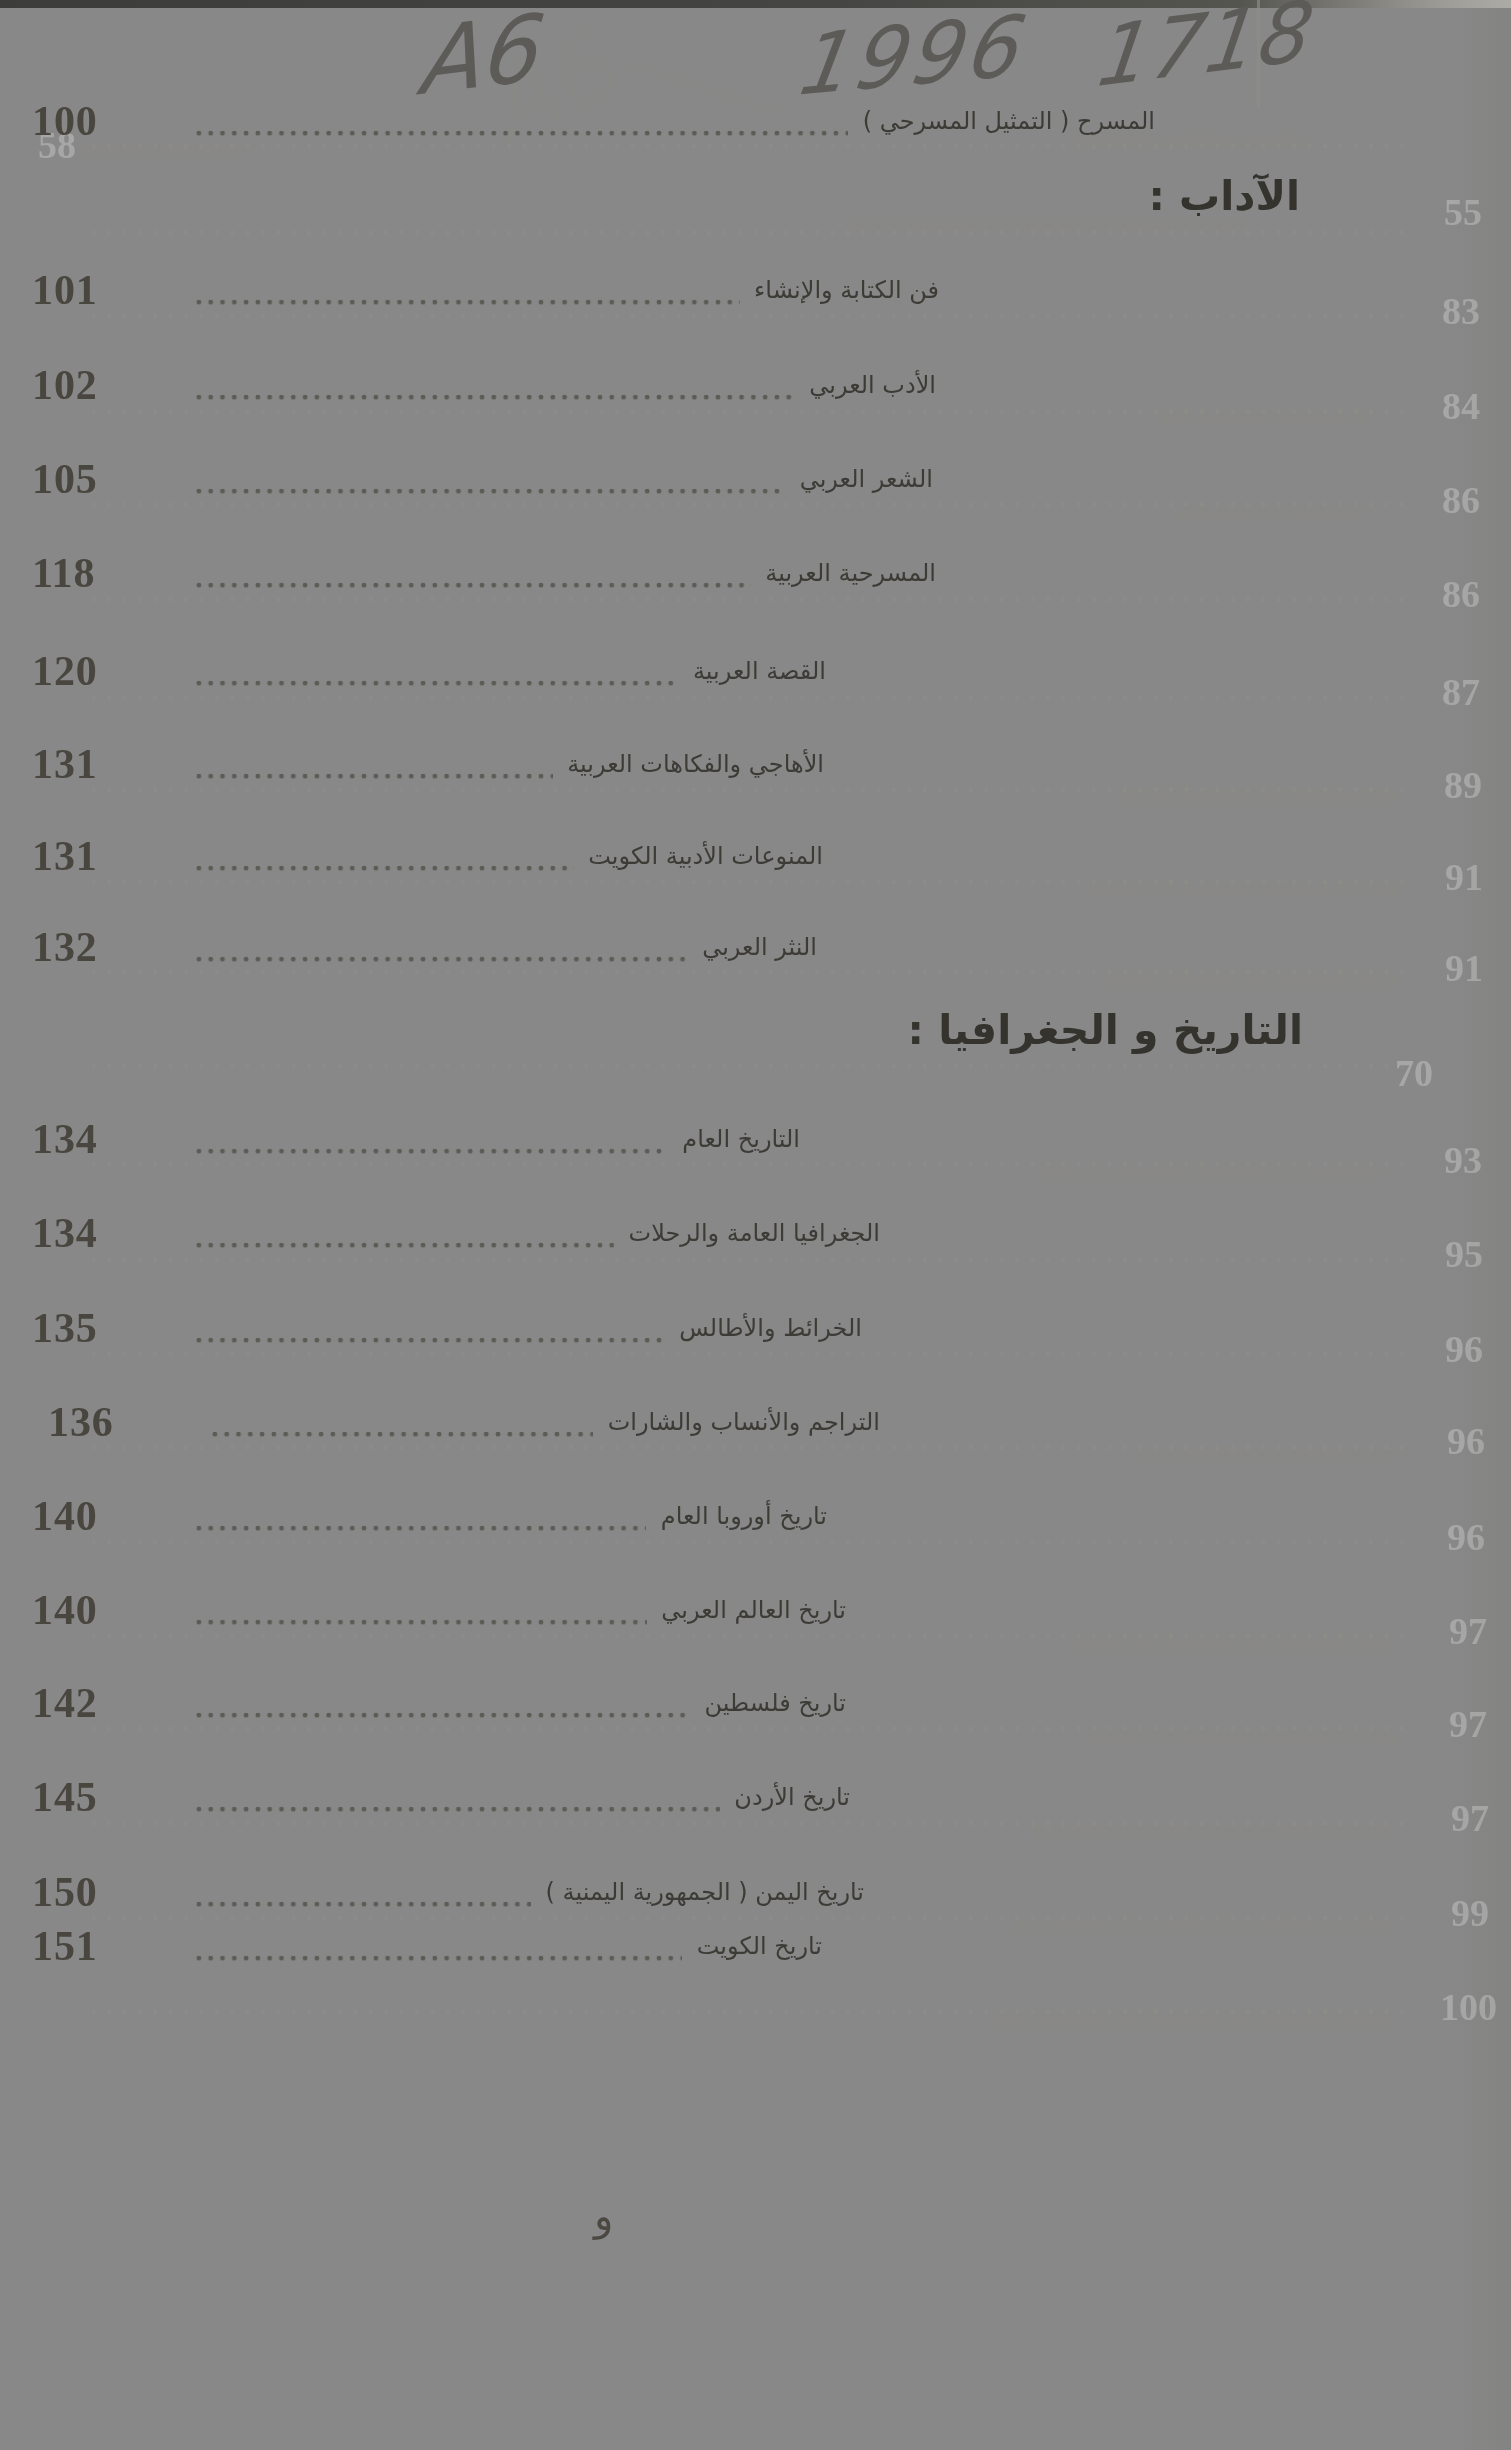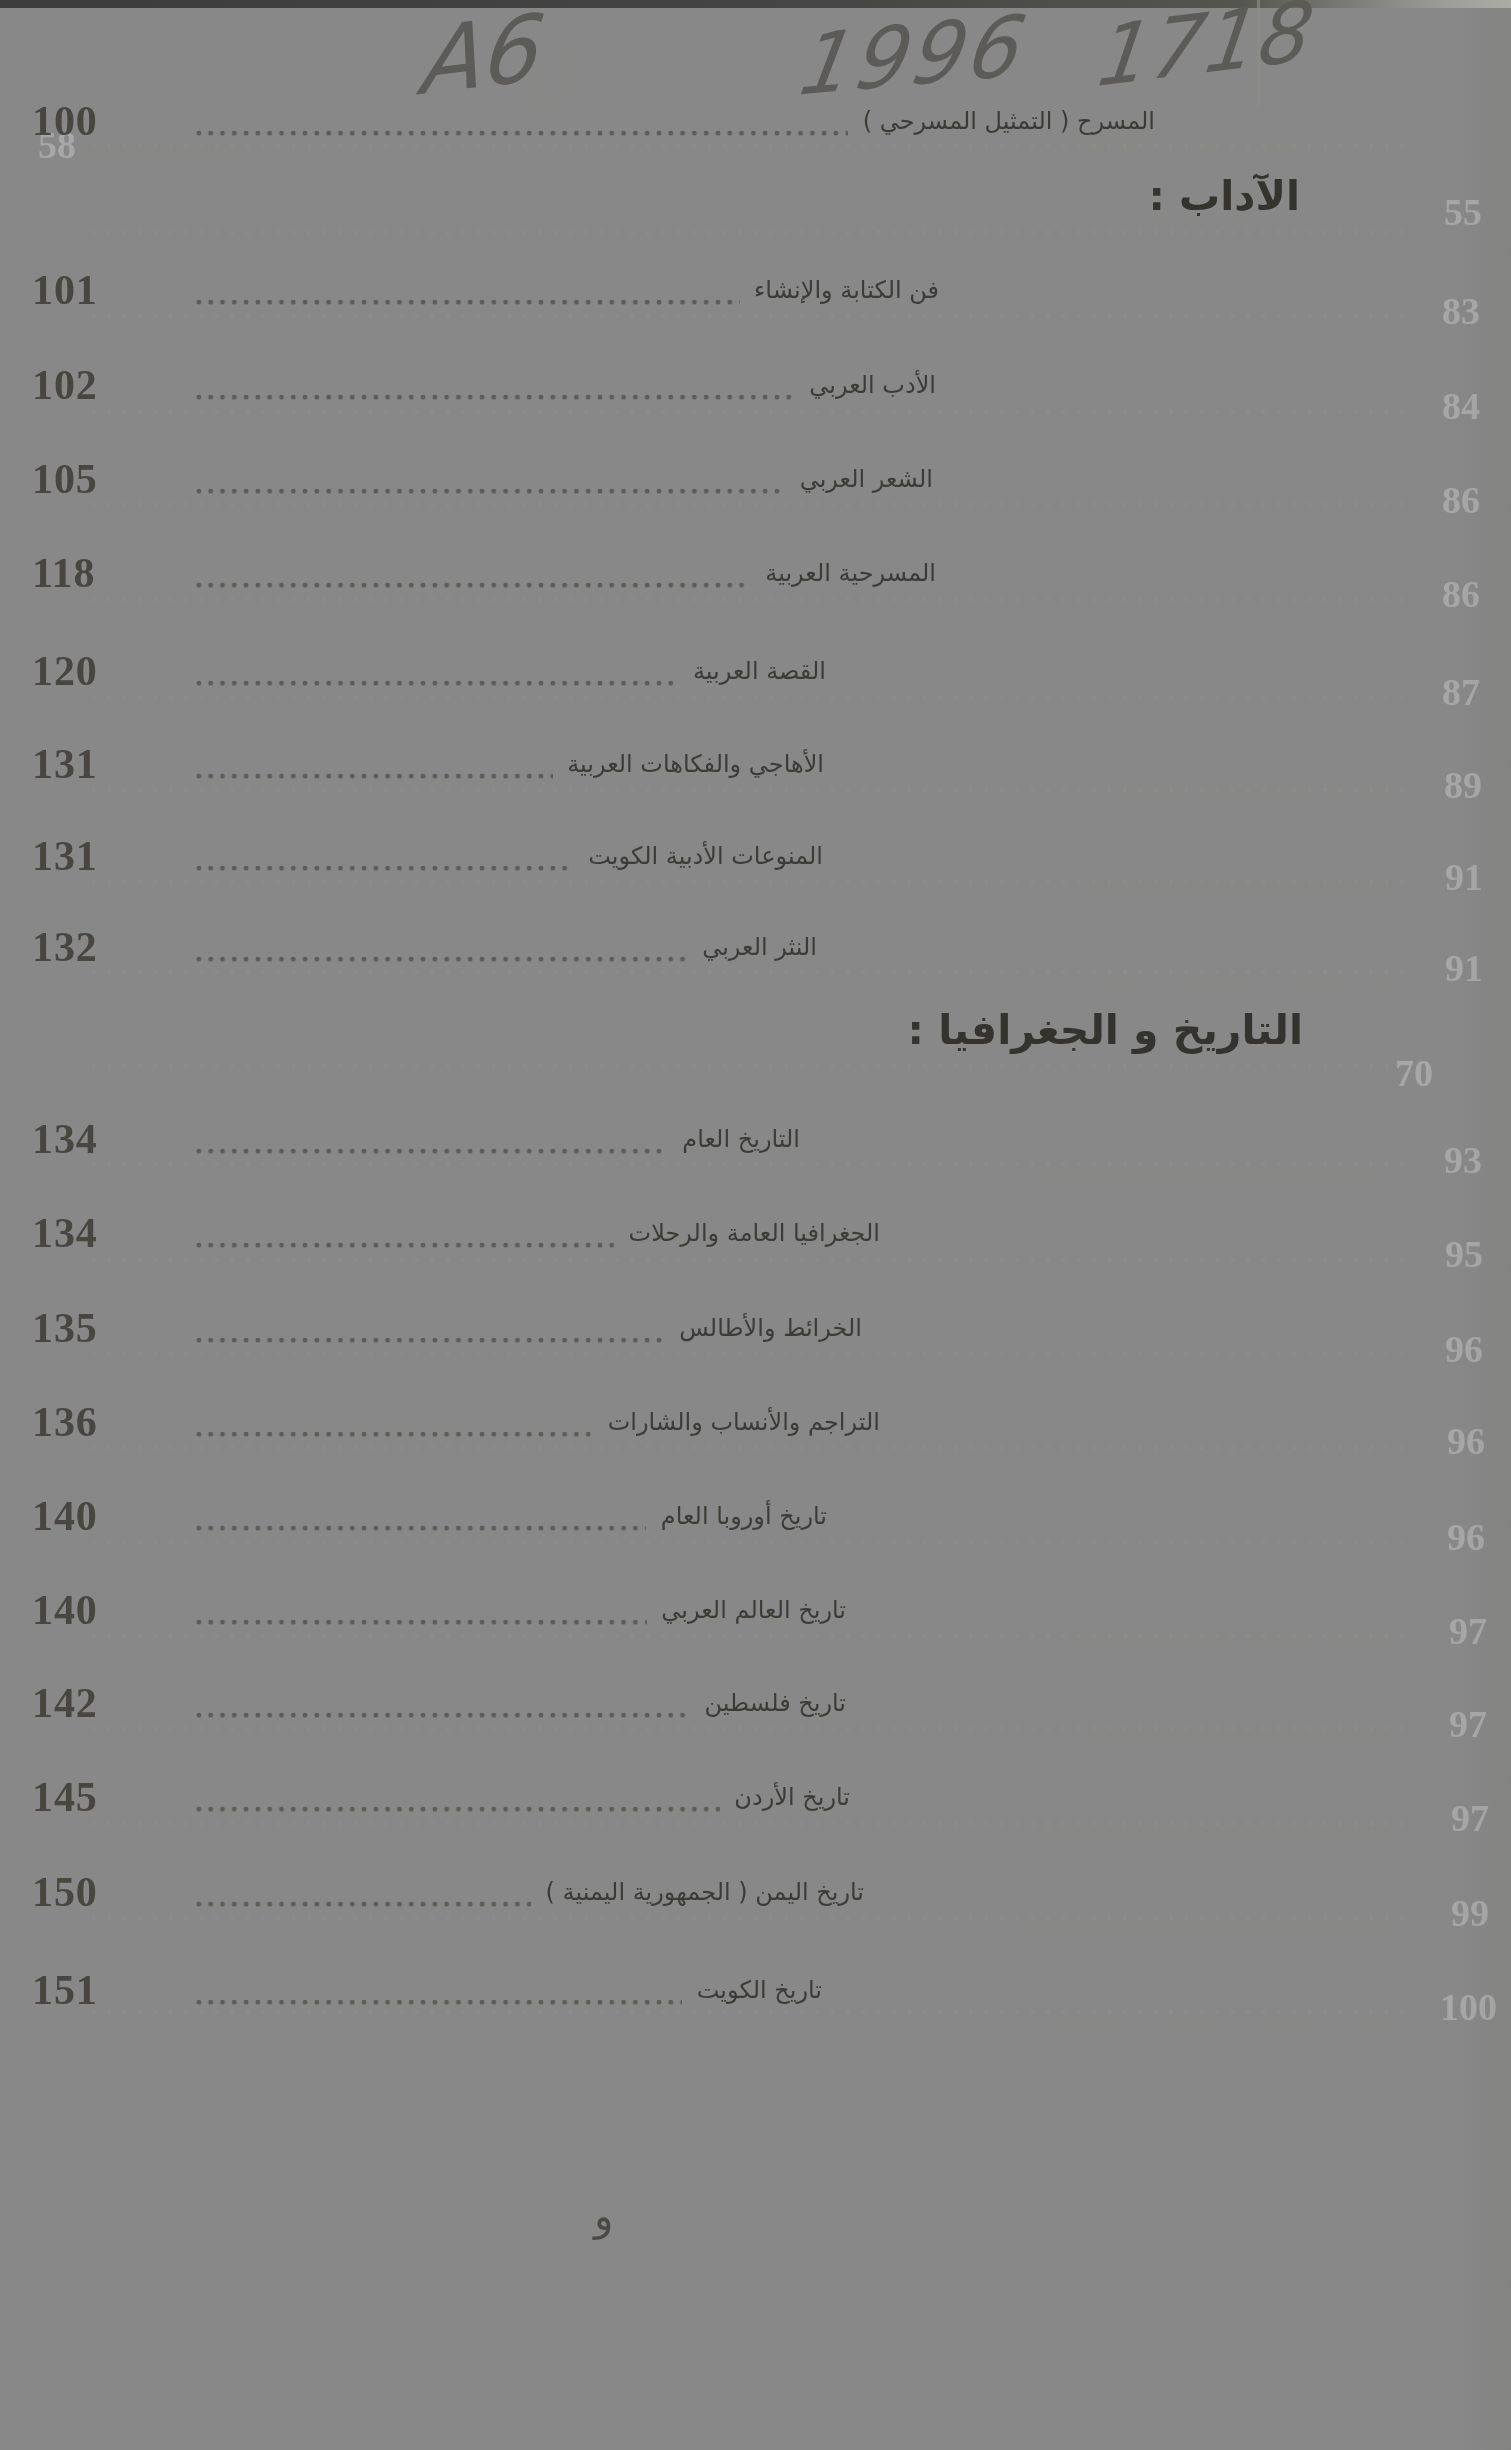--- a/index.html
+++ b/index.html
@@ -172,21 +172,21 @@
         <span class="dots"></span>
         <span class="title">الجغرافيا العامة والرحلات</span>
       </div>
       <div class="ghost-dots" style="top: 1257px; right: 97px;"></div>
       <div class="row" style="top: 1298px; right: 650px;">
         <span class="num">135</span>
         <span class="dots"></span>
         <span class="title">الخرائط والأطالس</span>
       </div>
       <div class="ghost-dots" style="top: 1351px; right: 97px;"></div>
-      <div class="row" style="top: 1392px; right: 632px;">
+      <div class="row" style="top: 1392px; right: 632px; margin-left: 16px;">
         <span class="num">136</span>
         <span class="dots"></span>
         <span class="title">التراجم والأنساب والشارات</span>
       </div>
       <div class="ghost-dots" style="top: 1445px; right: 97px;"></div>
       <div class="row" style="top: 1486px; right: 685px;">
         <span class="num">140</span>
         <span class="dots"></span>
         <span class="title">تاريخ أوروبا العام</span>
       </div>
@@ -208,21 +208,21 @@
         <span class="dots"></span>
         <span class="title">تاريخ الأردن</span>
       </div>
       <div class="ghost-dots" style="top: 1821px; right: 97px;"></div>
       <div class="row" style="top: 1862px; right: 648px;">
         <span class="num">150</span>
         <span class="dots"></span>
         <span class="title">تاريخ اليمن ( الجمهورية اليمنية )</span>
       </div>
       <div class="ghost-dots" style="top: 1915px; right: 97px;"></div>
-      <div class="row" style="top: 1960px; right: 690px;">
+      <div class="row" style="top: 1916px; right: 690px;">
         <span class="num">151</span>
         <span class="dots"></span>
         <span class="title">تاريخ الكويت</span>
       </div>
       <div class="ghost-dots" style="top: 2009px; right: 97px;"></div>
     </div>
 
   <div class="footer-marker">و</div>
 </div>
 

